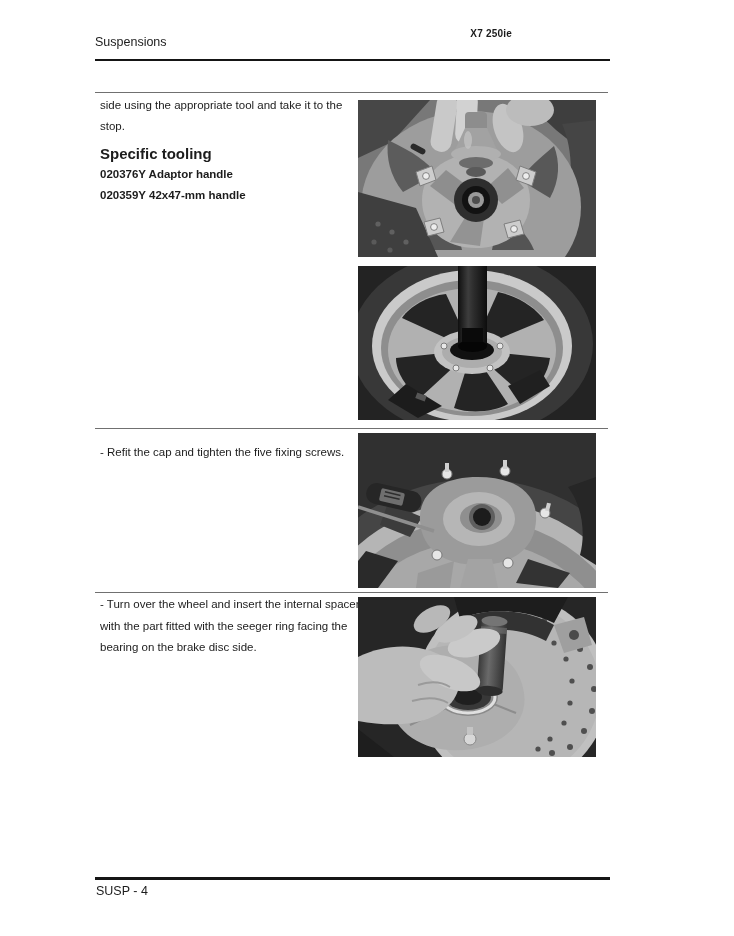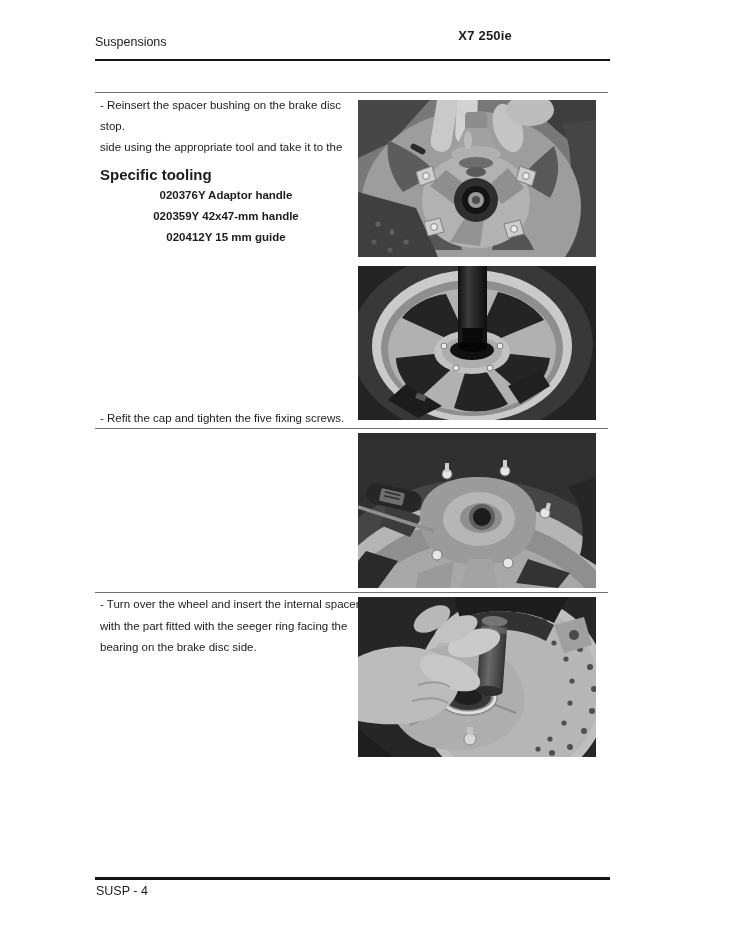--- a/index.html
+++ b/index.html
@@ -5,52 +5,50 @@
   html,body{margin:0;padding:0;background:#ffffff;}
   .page{
     position:relative;
     width:636px;height:936px;
     background:#ffffff;
     font-family:"Liberation Sans", sans-serif;
     color:#1c1c1c;
     overflow:hidden;
   }
   .hdr-left{position:absolute;left:95px;top:35px;font-size:12.5px;}
-  .hdr-right{position:absolute;right:124px;top:28px;font-size:13px;font-weight:bold;letter-spacing:.2px;}
+  .hdr-right{position:absolute;right:124px;top:28px;font-size:10px;font-weight:bold;letter-spacing:.2px;}
   .rule-heavy{position:absolute;left:95px;width:515px;height:2px;background:#151515;}
   .rule-thin{position:absolute;left:95px;width:513px;height:1px;background:#707070;}
   .txtcol{position:absolute;left:100px;width:252px;font-size:11.5px;line-height:21px;}
   .txtline{white-space:nowrap;}
   .tool-head{font-size:15px;font-weight:bold;margin-top:7px;line-height:20px;}
-  .tool-line{font-weight:bold;line-height:21px;white-space:nowrap;text-align:center;}
+  .tool-line{font-weight:bold;line-height:21px;white-space:nowrap;}
   .photo{position:absolute;left:358px;width:238px;}
   .photo svg{display:block;}
   .ftr-label{position:absolute;left:96px;top:884px;font-size:12.5px;}
 </style>
 </head>
 <body>
 
 <div class="page">
 
   <div class="hdr-left">Suspensions</div>
   <div class="hdr-right">X7 250ie</div>
   <div class="rule-heavy" style="top:59px;"></div>
 
   <div class="rule-thin" style="top:92px;"></div>
   <div class="rule-thin" style="top:428px;"></div>
   <div class="rule-thin" style="top:592px;"></div>
 
   <div class="txtcol" style="top:95px;">
-    <div class="txtline">- Reinsert the spacer bushing on the brake disc</div>
+    <div class="txtline">side using the appropriate tool and take it to the</div>
     <div class="txtline">stop.</div>
-    <div class="txtline">side using the appropriate tool and take it to the</div>
     <div class="tool-head">Specific tooling</div>
     <div class="tool-line">020376Y Adaptor handle</div>
     <div class="tool-line">020359Y 42x47-mm handle</div>
-    <div class="tool-line">020412Y 15 mm guide</div>
   </div>
 
   <div class="photo" style="top:100px;height:157px;">
     <svg width="238" height="157" viewBox="0 0 238 157">
       <rect width="238" height="157" fill="#787878"></rect>
       <path d="M0,0 L72,0 L34,42 L0,58 Z" fill="#474747"></path>
       <path d="M166,0 L238,0 L238,62 L198,30 Z" fill="#3e3e3e"></path>
       <path d="M238,20 L238,157 L188,157 C214,112 220,60 204,24 Z" fill="#454545"></path>
       <ellipse cx="113" cy="107" rx="110" ry="96" fill="#9d9d9d"></ellipse>
       <path d="M30,40 C55,52 70,62 78,74 L45,92 C32,76 28,58 30,40 Z" fill="#5c5c5c"></path>
@@ -138,21 +136,21 @@
       <circle cx="98" cy="102" r="3" fill="#e8e8e8" stroke="#7c7c7c"></circle>
       <circle cx="132" cy="102" r="3" fill="#e8e8e8" stroke="#7c7c7c"></circle>
 
       <ellipse cx="114" cy="84" rx="22" ry="10" fill="#111111"></ellipse>
       <rect x="100" y="-2" width="29" height="82" fill="url(#tubeG)"></rect>
       <ellipse cx="114.5" cy="80" rx="14.5" ry="6" fill="#050505"></ellipse>
       <rect x="104" y="62" width="21" height="14" fill="#0a0a0a"></rect>
     </svg>
   </div>
 
-  <div class="txtcol" style="top:408px;">
+  <div class="txtcol" style="top:442px;">
     <div class="txtline">- Refit the cap and tighten the five fixing screws.</div>
   </div>
 
   <div class="photo" style="top:433px;height:155px;">
     <svg width="238" height="155" viewBox="0 0 238 155">
       <rect width="238" height="155" fill="#303030"></rect>
       <ellipse cx="118" cy="238" rx="196" ry="192" fill="#454545"></ellipse>
       <ellipse cx="118" cy="240" rx="176" ry="172" fill="#b5b5b5"></ellipse>
       <ellipse cx="118" cy="244" rx="162" ry="158" fill="#8f8f8f"></ellipse>
       <ellipse cx="118" cy="250" rx="146" ry="142" fill="#a8a8a8"></ellipse>

